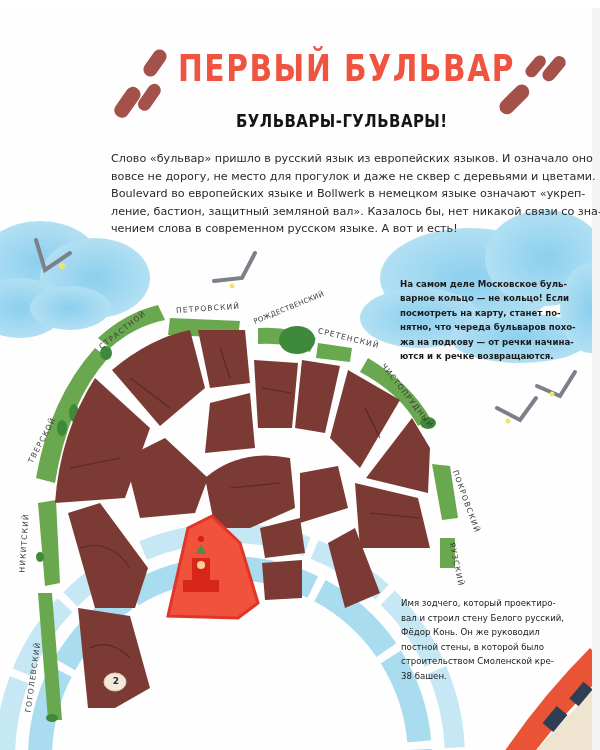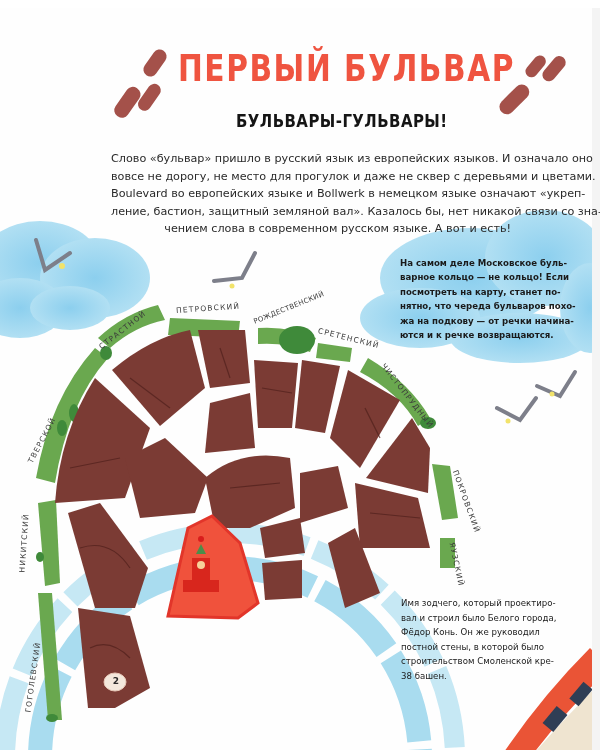--- a/index.html
+++ b/index.html
@@ -17,24 +17,24 @@
   .subtitle {
     position: absolute; left: 236px; top: 103px;
     font-family: "DejaVu Sans", sans-serif; font-weight: bold;
     font-size: 17px; letter-spacing: 0.5px; color: #151515; white-space: nowrap;
     transform: scaleX(0.88); transform-origin: left center;
   }
   .intro {
     position: absolute; left: 111px; top: 142px; width: 400px;
     font-family: "DejaVu Sans", sans-serif; font-size: 11.2px; line-height: 17.6px; color: #2a2a2a;
   }
-  .intro span { display: block; white-space: nowrap; text-align: right; }
+  .intro span { display: block; white-space: nowrap; }
 
   .note1 {
-    position: absolute; left: 400px; top: 248px; width: 180px;
+    position: absolute; left: 400px; top: 269px; width: 180px;
     font-family: "DejaVu Sans", sans-serif; font-weight: bold; font-size: 8.6px; line-height: 14.4px; color: #1a1a1a;
   }
   .note1 span, .note2 span { display: block; white-space: nowrap; }
   .note2 {
     position: absolute; left: 401px; top: 588px; width: 180px;
     font-family: "DejaVu Sans", sans-serif; font-weight: normal; font-size: 8.6px; line-height: 14.6px; color: #1a1a1a;
   }
 
   .street-label {
     position: absolute; font-family: "DejaVu Sans", sans-serif; font-size: 7.5px;
@@ -206,21 +206,21 @@
     <span>На самом деле Московское буль-</span>
     <span>варное кольцо — не кольцо! Если</span>
     <span>посмотреть на карту, станет по-</span>
     <span>нятно, что череда бульваров похо-</span>
     <span>жа на подкову — от речки начина-</span>
     <span>ются и к речке возвращаются.</span>
   </div>
 
   <div class="note2">
     <span>Имя зодчего, который проектиро-</span>
-    <span>вал и строил было Белого города,</span>
+    <span>вал и строил стену Белого русский,</span>
     <span>Фёдор Конь. Он же руководил</span>
     <span>постной стены, в которой было</span>
     <span>строительством Смоленской кре-</span>
     <span>38 башен.</span>
   </div>
 
   <div class="street-label" style="left:28px; top:700px; transform: rotate(-82deg);">ГОГОЛЕВСКИЙ</div>
   <div class="street-label" style="left:22px; top:560px; transform: rotate(-86deg);">НИКИТСКИЙ</div>
   <div class="street-label" style="left:30px; top:450px; transform: rotate(-62deg);">ТВЕРСКОЙ</div>
   <div class="street-label" style="left:100px; top:335px; transform: rotate(-38deg);">СТРАСТНОЙ</div>

